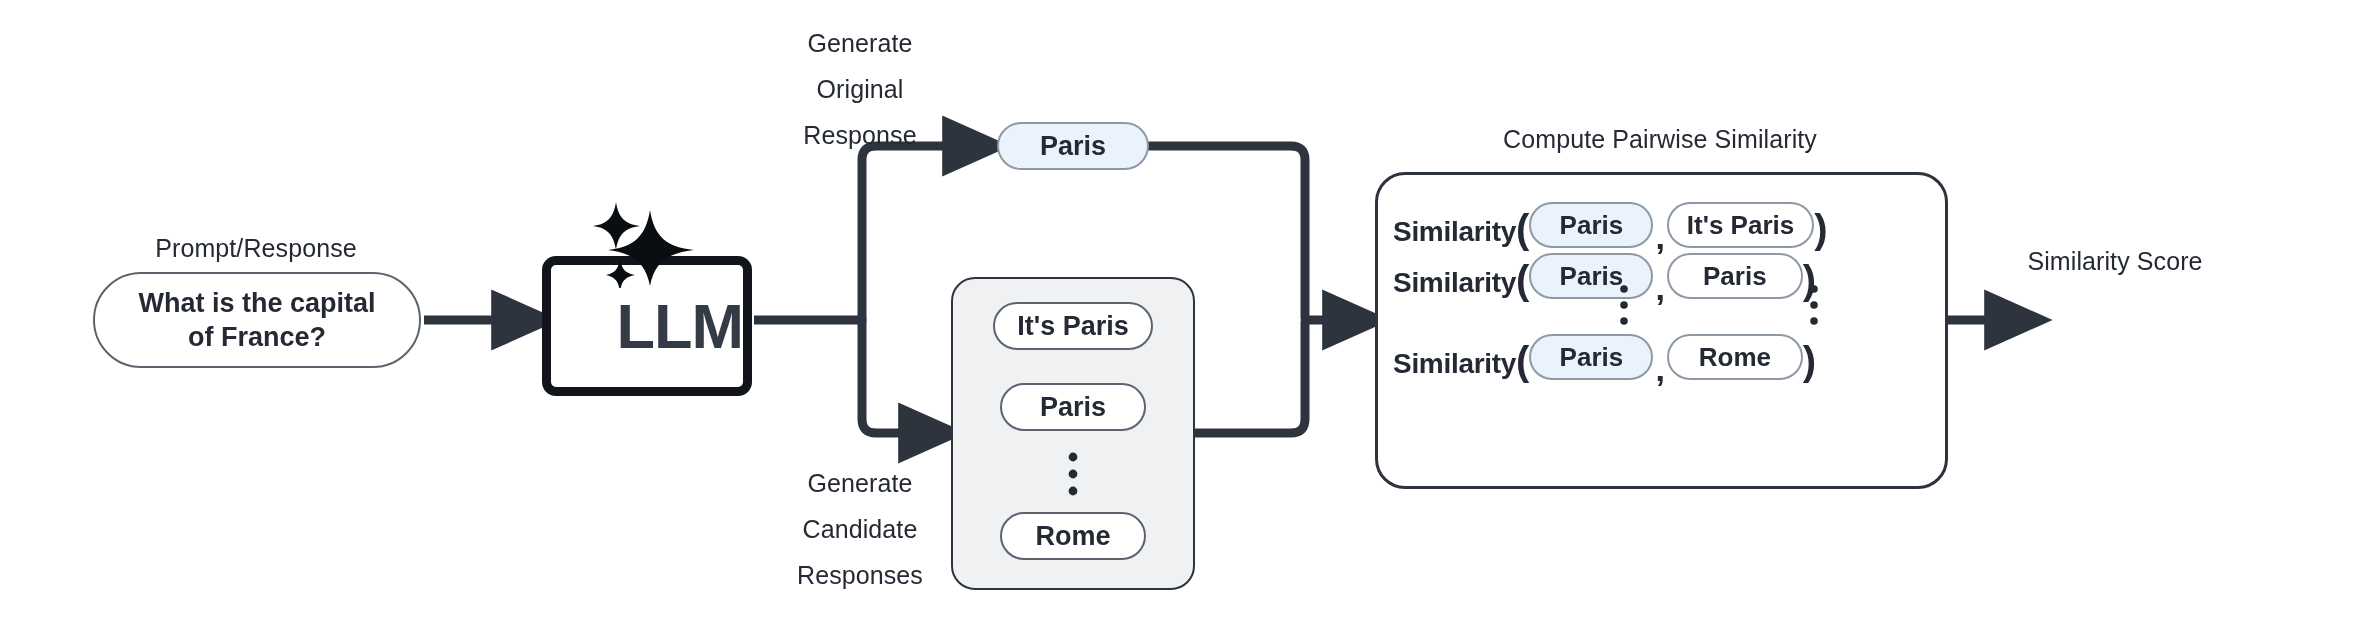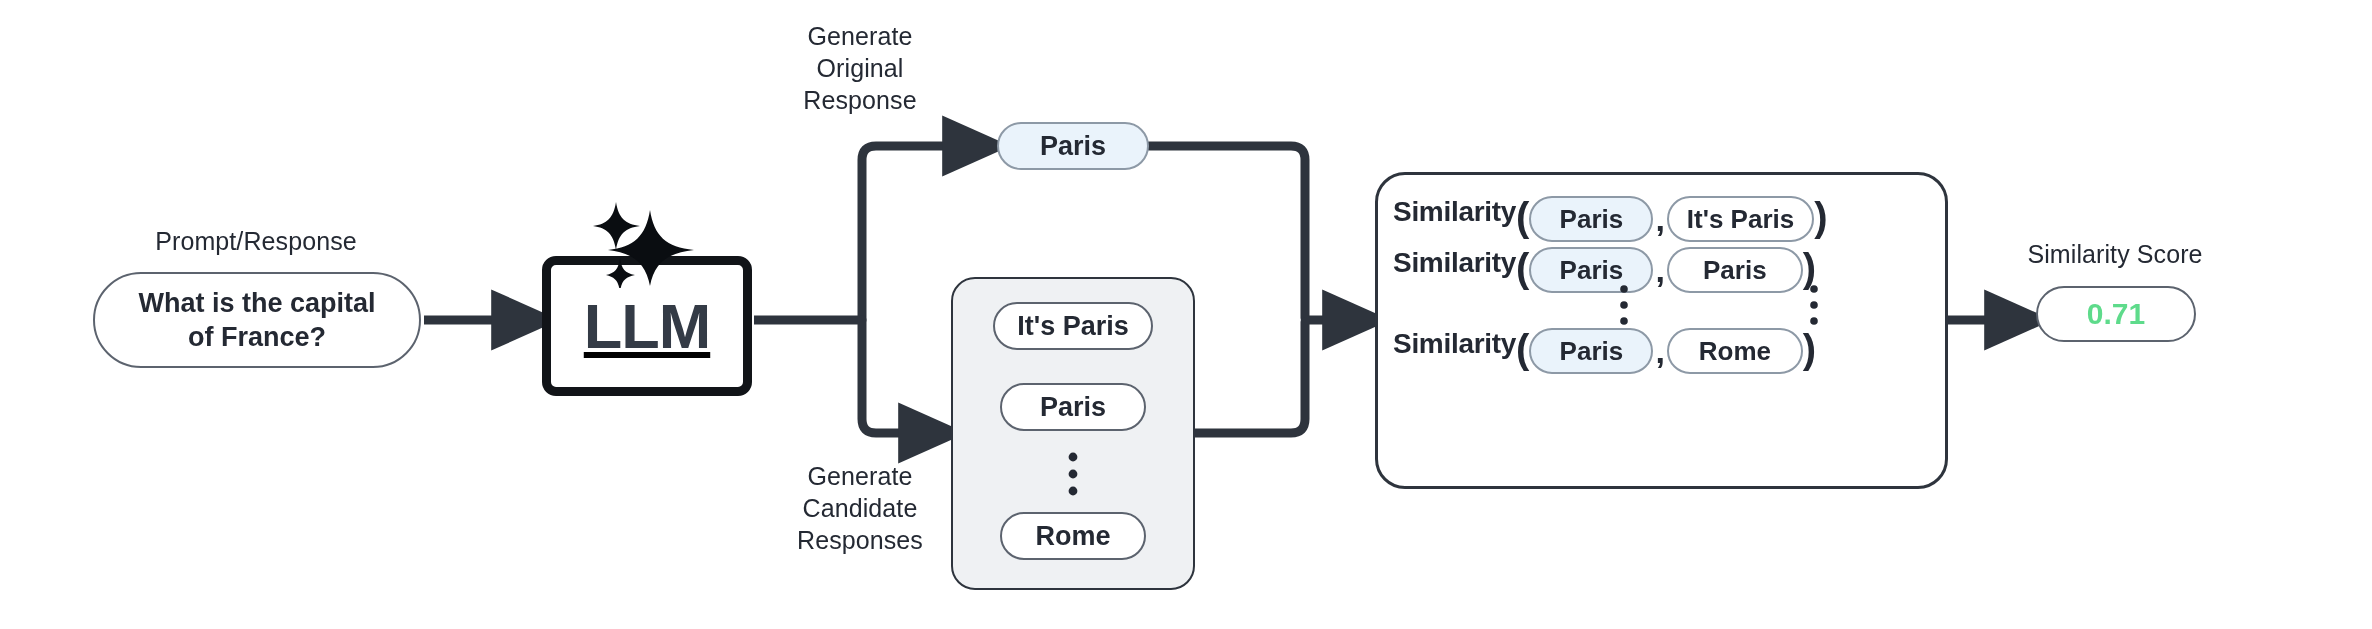--- a/index.html
+++ b/index.html
@@ -25,21 +25,21 @@
     height: 629px;
     pointer-events: none;
   }
 
   
   .caption {
     position: absolute;
     color: #242933;
     font-size: 25px;
     font-weight: 400;
-    line-height: 32px;
+    line-height: 46px;
     text-align: center;
     white-space: pre-line;
     letter-spacing: 0.1px;
   }
 
   
   #prompt-label {
     left: 96px;
     top: 225px;
     width: 320px;
@@ -73,22 +73,21 @@
     left: 542px;
     top: 256px;
     width: 210px;
     height: 140px;
     border: 9px solid #111418;
     border-radius: 14px;
     background: #ffffff;
     box-sizing: border-box;
     display: flex;
     align-items: center;
-    justify-content: center;
-    text-decoration: underline;
+    justify-content: flex-end;
   }
   #llm-box .txt {
     color: #343b46;
     font-size: 63px;
     font-weight: 700;
     letter-spacing: -1px;
     line-height: 1;
   }
   #sparkles {
     position: absolute;
@@ -174,21 +173,21 @@
     border: 3px solid #2e343d;
     border-radius: 30px;
     background: #ffffff;
     box-sizing: border-box;
   }
   .sim-row {
     position: absolute;
     left: 0;
     height: 52px;
     display: flex;
-    align-items: flex-start;
+    align-items: flex-end;
     white-space: nowrap;
   }
   #sim-row-0 { top: 196px; left: 1393px; }
   #sim-row-1 { top: 247px; left: 1393px; }
   #sim-row-2 { top: 328px; left: 1393px; }
   .sim-fn {
     color: #242933;
     font-size: 28px;
     font-weight: 700;
     letter-spacing: -0.3px;
@@ -340,20 +339,21 @@
   <div class="pill" id="pill-cand-0">It's Paris</div>
   <div class="pill" id="pill-cand-1">Paris</div>
   <div class="pill" id="pill-cand-2">Rome</div>
 
   <svg id="cand-ellipsis" viewBox="0 0 20 44" xmlns="http://www.w3.org/2000/svg">
     <circle cx="10" cy="5" r="4.4" fill="#242933"></circle>
     <circle cx="10" cy="22" r="4.4" fill="#242933"></circle>
     <circle cx="10" cy="39" r="4.4" fill="#242933"></circle>
   </svg>
 
+  <div class="caption" id="similarity-label">Compute Pairwise Similarity</div>
 
   <div id="similarity-box"></div>
 
   <div class="sim-row" id="sim-row-0">
     <span class="sim-fn">Similarity</span>
     <span class="sim-paren">(</span>
     <span class="sim-pill accent">Paris</span>
     <span class="sim-comma">,</span>
     <span class="sim-pill wide">It's Paris</span>
     <span class="sim-paren">)</span>
@@ -384,17 +384,14 @@
   </svg>
 
   <svg class="sim-dots" id="sim-dots-right" viewBox="0 0 18 40" xmlns="http://www.w3.org/2000/svg">
     <circle cx="9" cy="4" r="3.8" fill="#242933"></circle>
     <circle cx="9" cy="20" r="3.8" fill="#242933"></circle>
     <circle cx="9" cy="36" r="3.8" fill="#242933"></circle>
   </svg>
 
   <div class="caption" id="confidence-label">Similarity Score</div>
 
-  <div id="confidence-pill">
-    <span class="txt">0.71</span>
-  </div>
 
 </div>
 
 </body></html>

